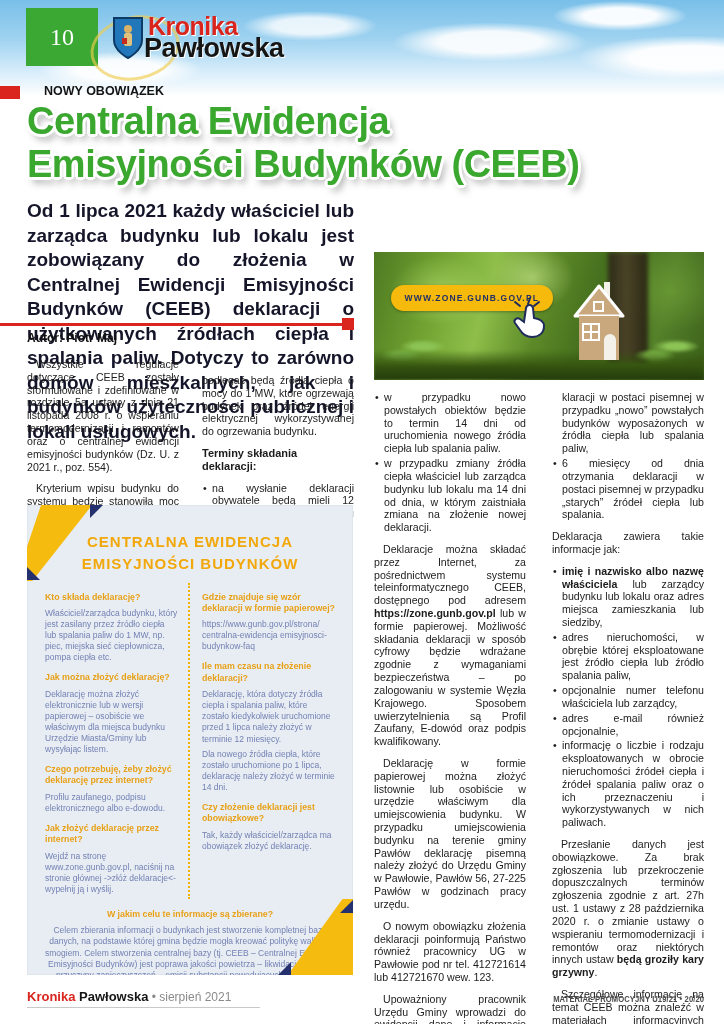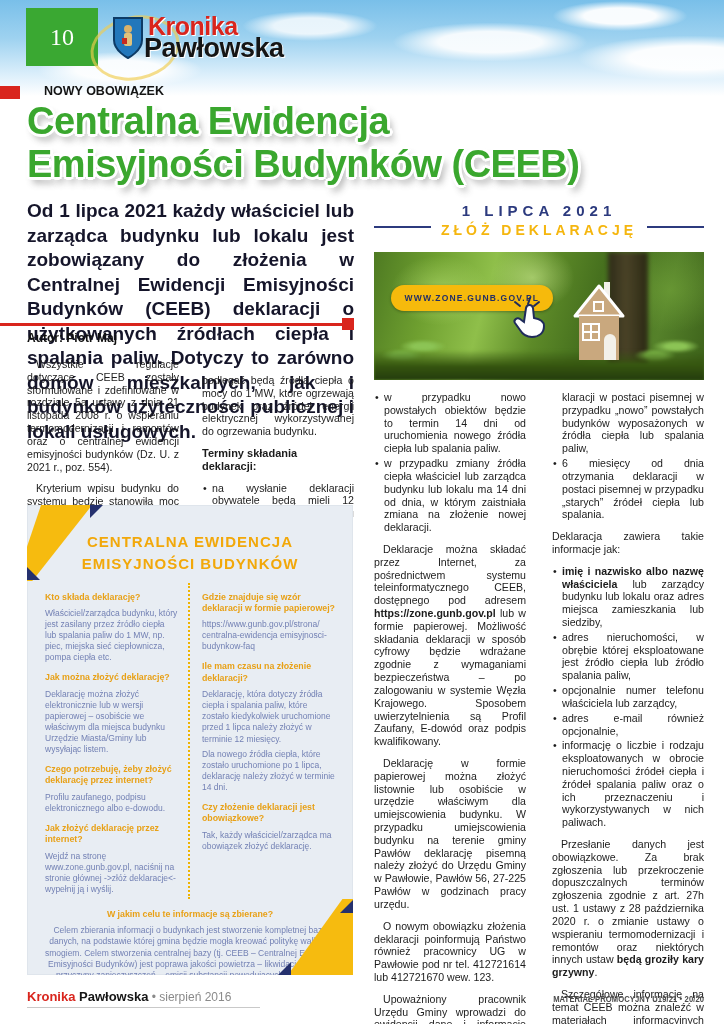--- a/index.html
+++ b/index.html
@@ -135,30 +135,20 @@
   <div class="headline">
     <div>Centralna Ewidencja</div>
     <div>Emisyjności Budynków (CEEB)</div>
   </div>
 
   <div class="lead">Od 1 lipca 2021 każdy właściciel lub zarządca budynku lub lokalu jest zobowiązany do złożenia w Centralnej Ewidencji Emisyjności Budynków (CEEB) deklaracji o użytkowanych źródłach ciepła i spalania paliw. Dotyczy to zarówno domów mieszkalnych, jak i budynków użyteczności publicznej i lokali usługowych.</div>
   <div class="rule-red"></div>
   <div class="rule-red-sq"></div>
   <div class="author">Autor: Piotr Maj</div>
 
-  <div class="promo">
-    <div class="promo-row">
-      <div class="promo-line"></div>
-      <div>
-        <div class="promo-date">1 LIPCA 2021</div>
-        <div class="promo-cta">ZŁÓŻ DEKLARACJĘ</div>
-      </div>
-      <div class="promo-line"></div>
-    </div>
-  </div>
 
   <div class="photo">
     <div class="trunk"></div>
     <div class="fern" style="left:2%;"></div>
     <div class="fern" style="right:0;"></div>
     <div class="moss"></div>
     <span class="house">
       <svg width="54" height="82" viewBox="0 0 54 82">
         <rect x="32" y="2" width="6" height="16" fill="#f3f1ea"></rect>
         <polygon points="27,6 3,36 51,36" fill="#c9a87e" stroke="#fff" stroke-width="3" stroke-linejoin="round"></polygon>
@@ -266,17 +256,17 @@
 
     <div class="ig-purpose">
       <div class="ig-q">W jakim celu te informacje są zbierane?</div>
       <div class="ig-a">Celem zbierania informacji o budynkach jest stworzenie kompletnej bazy danych, na podstawie której gmina będzie mogła kreować politykę walki ze smogiem. Celem stworzenia centralnej bazy (tj. CEEB – Centralnej Ewidencji Emisyjności Budynków) jest poprawa jakości powietrza – likwidacja głównej przyczyny zanieczyszczeń – emisji substancji powodujących smog. Dla obywateli zostaną uruchomione usługi, które przyczynią się do poprawy stanu technicznego budynków w zakresie bezpieczeństwa, np. zamówienie przeglądu kominiarskiego czy inwentaryzacji budynku. W bazie znajdą się docelowo wszystkie budynki, które posiadają źródło ciepła o mocy nieprzekraczającej 1 MW.</div>
     </div>
 
   </div>
 
   <div class="footer-left">
     <span class="f-brand1">Kronika</span>
-    <span class="f-brand2">Pawłowska</span><span class="f-date"> • sierpień 2016</span>
+    <span class="f-brand2">Pawłowska</span><span class="f-date"> • sierpień 2021</span>
   </div>
   <div class="footer-right">MATERIAŁ PROMOCYJNY U19/21 • 20/20</div>
 
 </div>
 
 </body></html>

